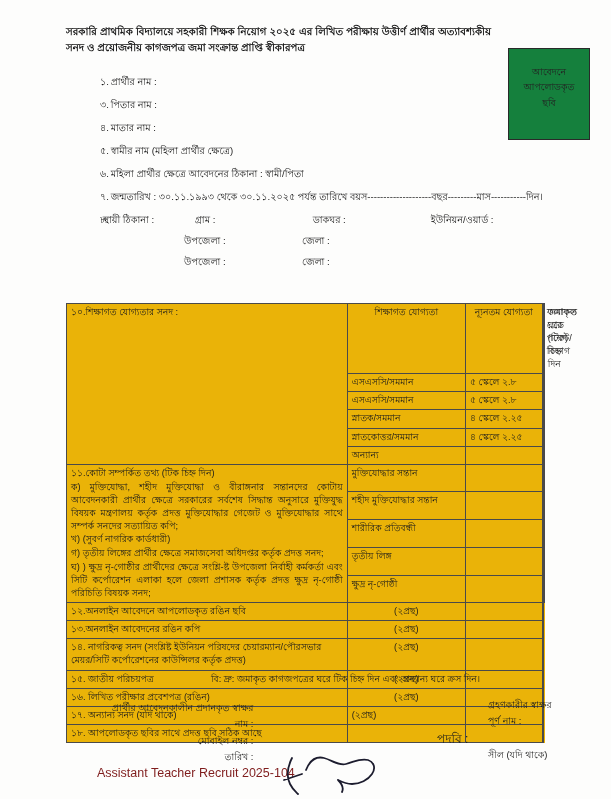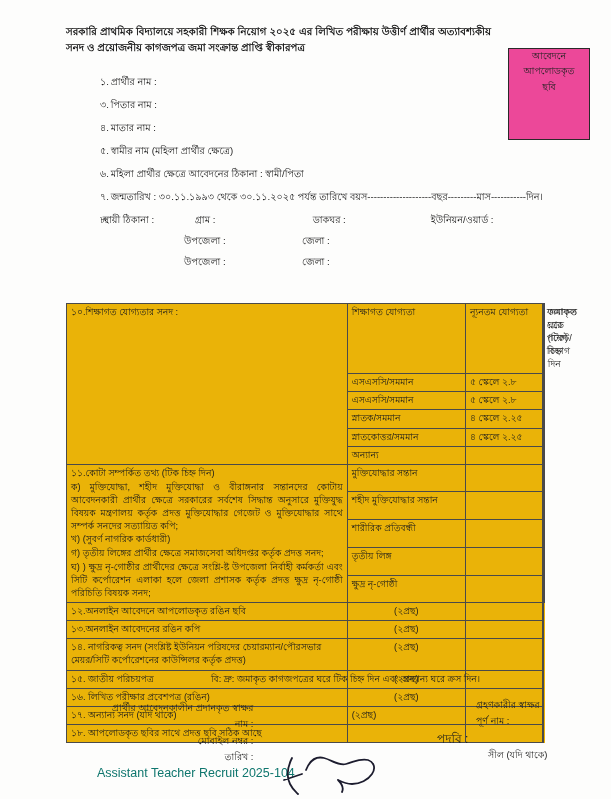--- a/index.html
+++ b/index.html
@@ -40,22 +40,22 @@
     left: 508px;
     top: 48px;
     width: 82px;
     height: 92px;
     border: 1px solid #2a2a2a;
     box-sizing: border-box;
     display: flex;
     flex-direction: column;
     align-items: center;
     justify-content: flex-start;
-    padding-top: 0;
-    background: #ec4899;
+    padding-top: 16px;
+    background: #15803d;
   }
   .photo-box span {
     font-size: 9.3px;
     line-height: 1.65;
     color: #222;
     display: block;
   }
 
   
   .fields {
@@ -103,21 +103,21 @@
     line-height: 1.42;
   }
   td.leftcell {
     text-align: left;
   }
   td.qual-name { white-space: nowrap; }
   td.center { text-align: center; }
   .justified { text-align: justify; }
   .kotha-title { margin-bottom: 1px; }
   .kotha-p { margin: 0 0 0.5px 0; text-align: justify; }
-  .hdr-stack { text-align: left; line-height: 1.5; }
+  .hdr-stack { text-align: center; line-height: 1.5; }
   .hdr-c { text-align: center; line-height: 1.5; }
 
   
   .c1 { width: 249px; }
   .c2 { width: 105px; }
   .c3 { width: 68px; }
   .c4 { width: 1px; }
   .c5 { width: 1px; }
 
   
@@ -139,39 +139,39 @@
     text-align: right;
   }
   .sig-left .heading { padding-left: 8px; }
   .sig-right {
     position: absolute;
     left: 476px;
     top: 697px;
     font-size: 9.4px;
     line-height: 1.75;
   }
-  .sig-right .r-head { display: block; }
+  .sig-right .r-head { display: block; margin-left: 12px; }
   .podobi {
     position: absolute;
     left: 437px;
     top: 730px;
     font-size: 12px;
   }
   .seal {
     position: absolute;
     left: 488px;
     top: 748px;
     font-size: 9.4px;
   }
   .footer-code {
     position: absolute;
     left: 97px;
     top: 766px;
     font-size: 12.5px;
-    color: #0f766e;
+    color: #7f1d1d;
   }
   .signature-mark {
     position: absolute;
     left: 280px;
     top: 752px;
     width: 120px;
     height: 46px;
     pointer-events: none;
   }
 </style>

